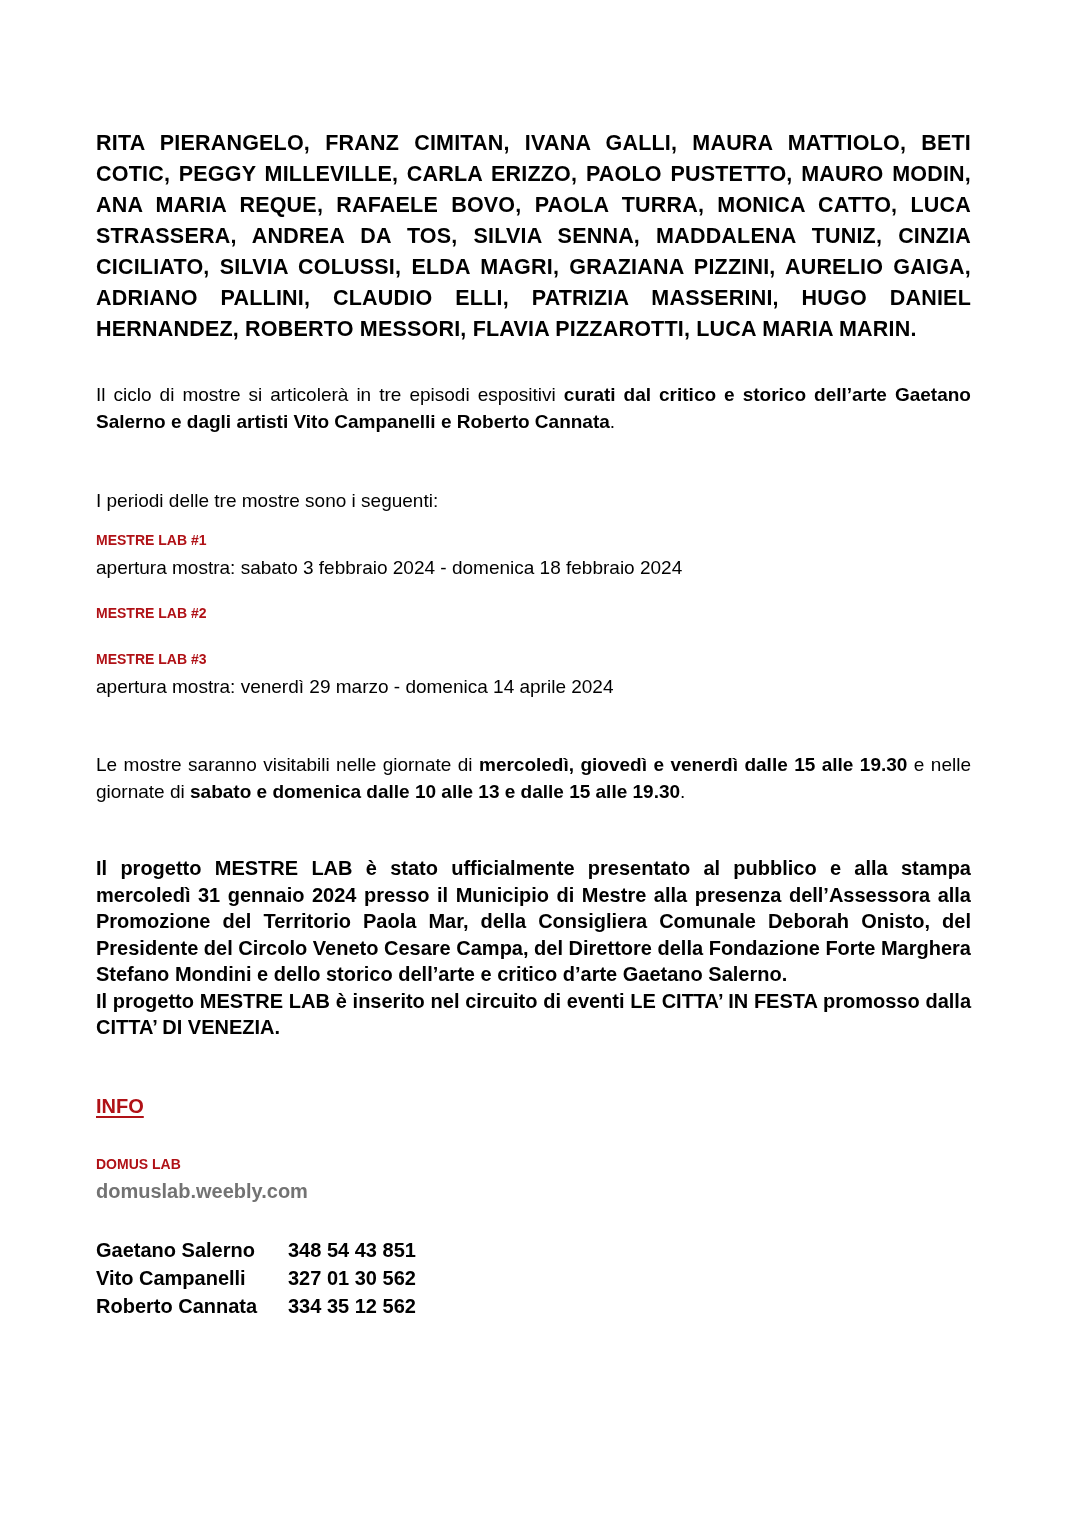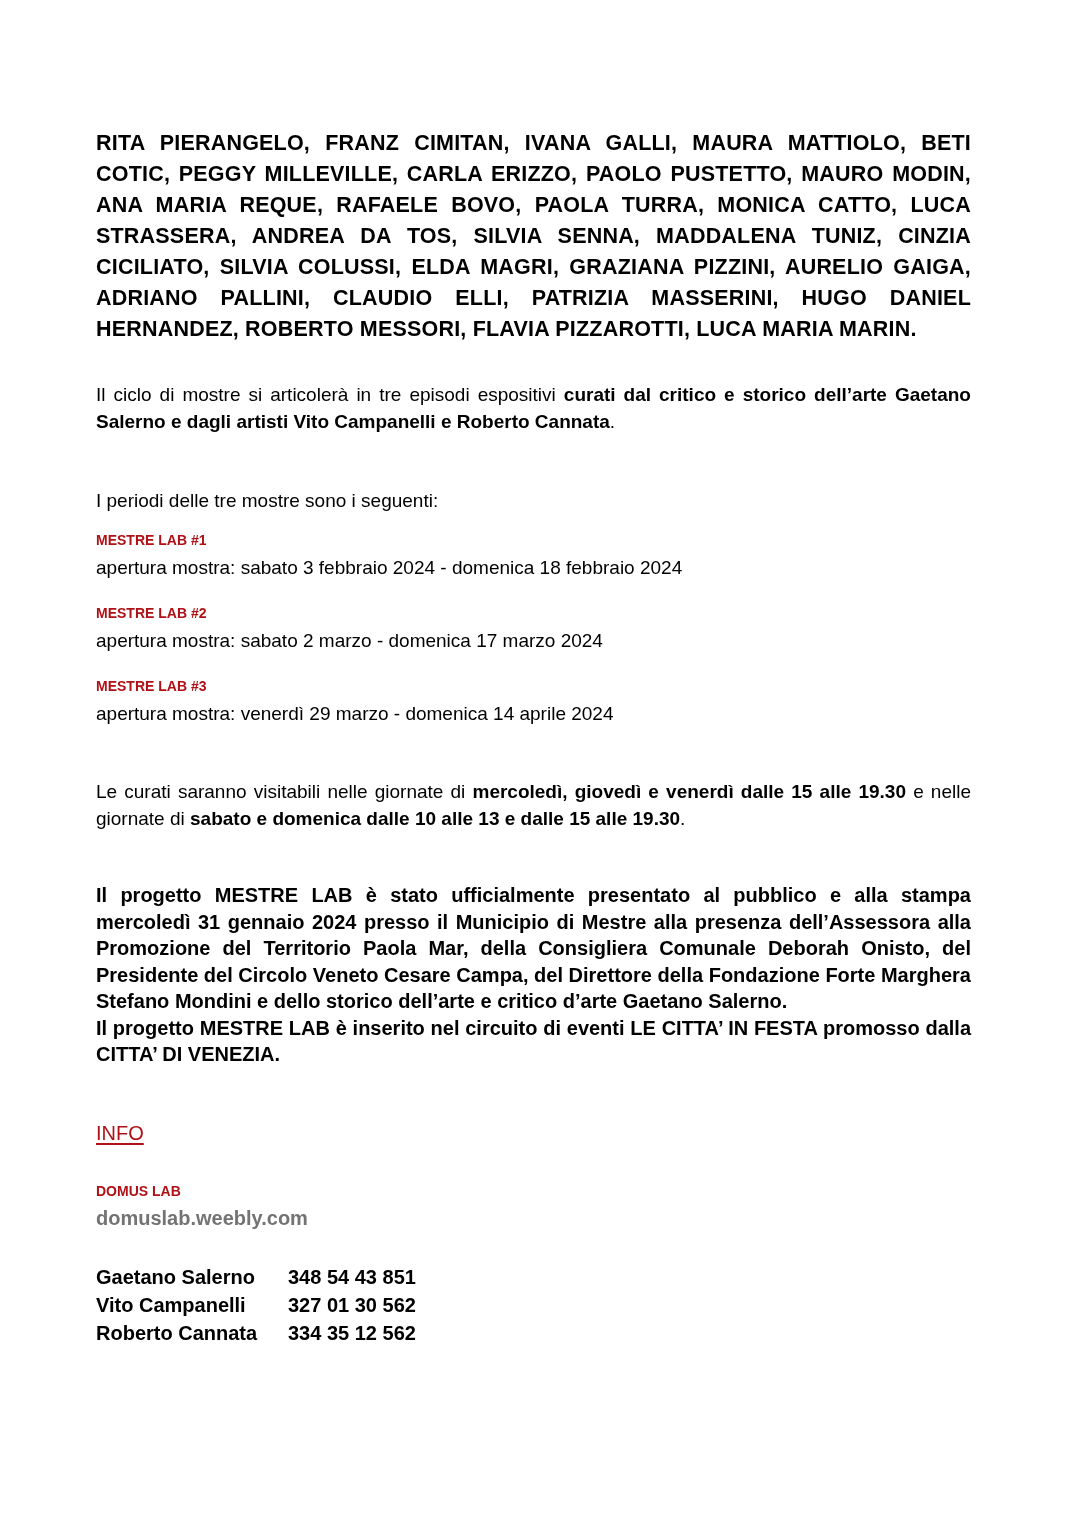--- a/index.html
+++ b/index.html
@@ -60,21 +60,21 @@
     line-height: 26.5px;
     font-weight: 700;
     text-align: justify;
   }
 
   .info-heading {
     margin-top: 52px;
     color: #b01116;
     font-size: 20px;
     line-height: 27px;
-    font-weight: 400;
+    font-weight: 700;
     text-decoration: underline;
     text-underline-offset: 3px;
     text-decoration-thickness: 2px;
   }
   .org {
     margin-top: 31px;
     color: #b01116;
     font-size: 14px;
     line-height: 27px;
     font-weight: 700;
@@ -109,29 +109,28 @@
 
     <p class="body-text p-periods">I periodi delle tre mostre sono i seguenti:</p>
 
     <div class="exh exh-first">
       <div class="exh-title">MESTRE LAB #1</div>
       <div class="body-text">apertura mostra: sabato 3 febbraio 2024 - domenica 18 febbraio 2024</div>
     </div>
 
     <div class="exh">
       <div class="exh-title">MESTRE LAB #2</div>
-      <div class="body-text">apertura mostra: sabato 2 marzo - domenica 17 marzo 2024</div>
     </div>
 
     <div class="exh">
       <div class="exh-title">MESTRE LAB #3</div>
       <div class="body-text">apertura mostra: venerdì 29 marzo - domenica 14 aprile 2024</div>
     </div>
 
-    <p class="body-text just p-hours"><span>Le curati saranno visitabili nelle giornate di </span><span class="b">mercoledì, giovedì e venerdì dalle 15 alle 19.30</span><span> e nelle giornate di </span><span class="b">sabato e domenica dalle 10 alle 13 e dalle 15 alle 19.30</span><span>.</span></p>
+    <p class="body-text just p-hours"><span>Le mostre saranno visitabili nelle giornate di </span><span class="b">mercoledì, giovedì e venerdì dalle 15 alle 19.30</span><span> e nelle giornate di </span><span class="b">sabato e domenica dalle 10 alle 13 e dalle 15 alle 19.30</span><span>.</span></p>
 
     <div class="pres">
       <div>Il progetto MESTRE LAB è stato ufficialmente presentato al pubblico e alla stampa mercoledì 31 gennaio 2024 presso il Municipio di Mestre alla presenza dell’Assessora alla Promozione del Territorio Paola Mar, della Consigliera Comunale Deborah Onisto, del Presidente del Circolo Veneto Cesare Campa, del Direttore della Fondazione Forte Marghera Stefano Mondini e dello storico dell’arte e critico d’arte Gaetano Salerno.</div>
       <div>Il progetto MESTRE LAB è inserito nel circuito di eventi LE CITTA’ IN FESTA promosso dalla CITTA’ DI VENEZIA.</div>
     </div>
 
     <div class="info-heading">INFO</div>
 
     <div class="org">DOMUS LAB</div>
     <div class="website">domuslab.weebly.com</div>

